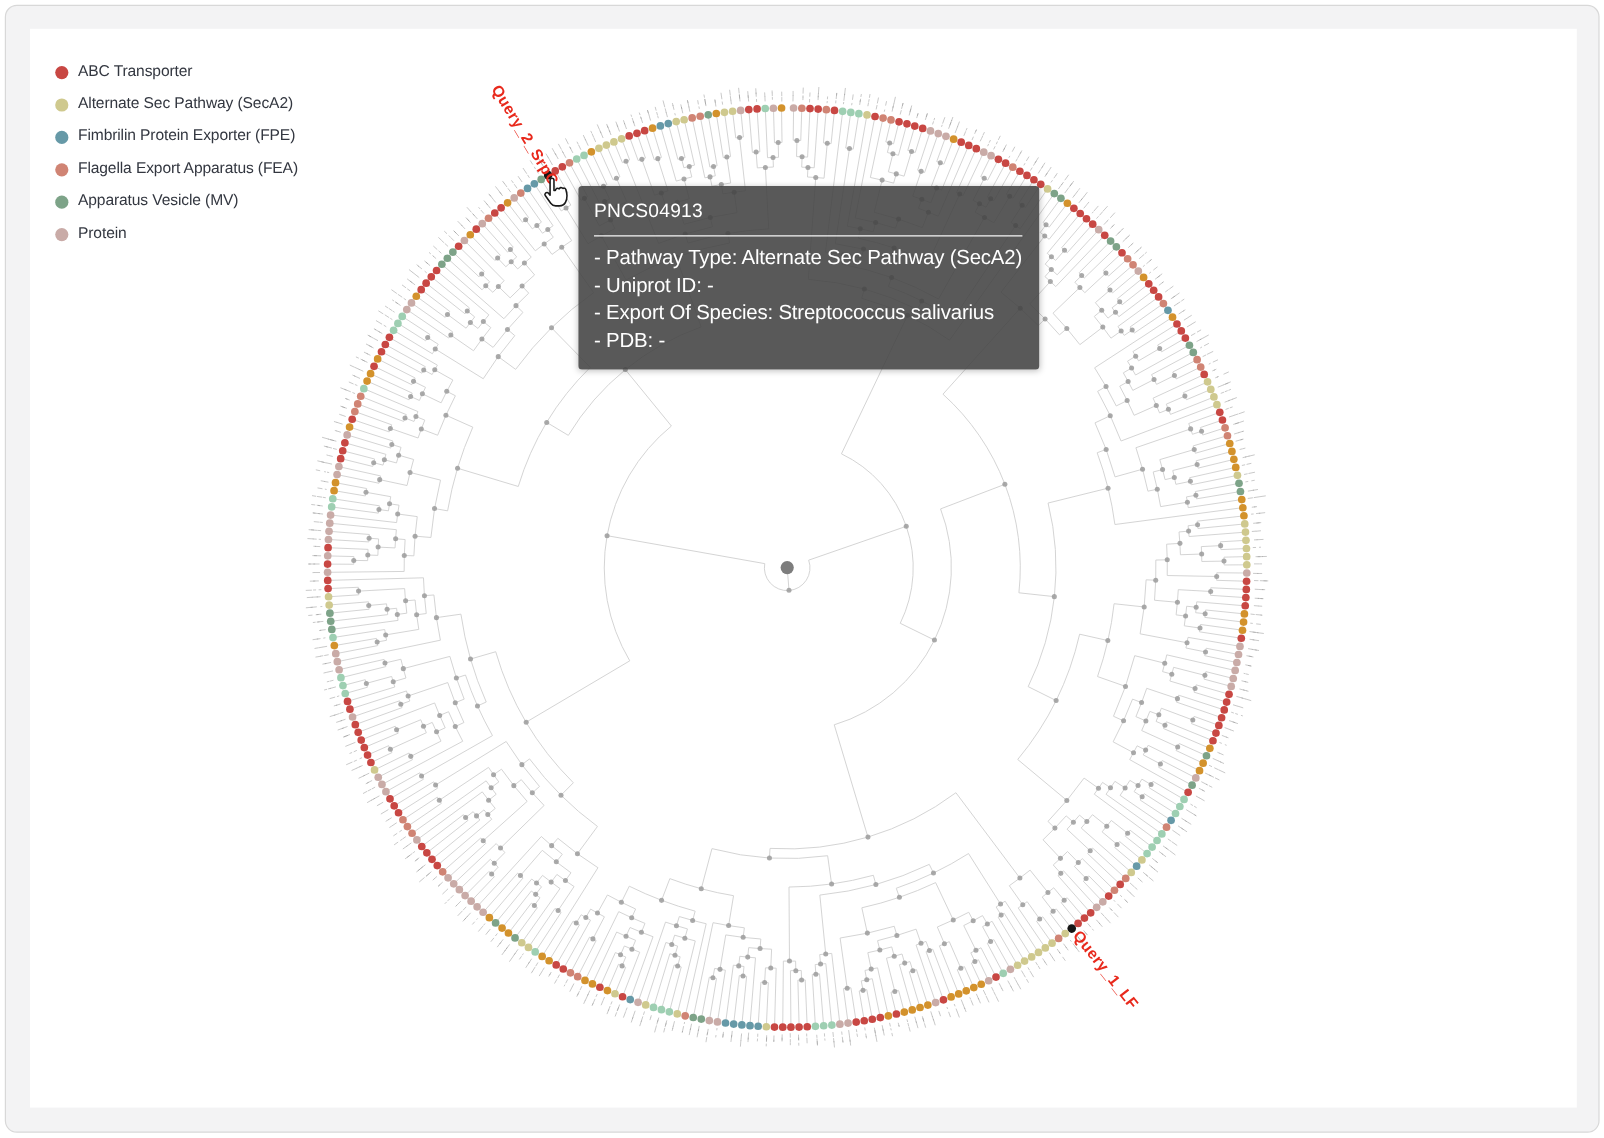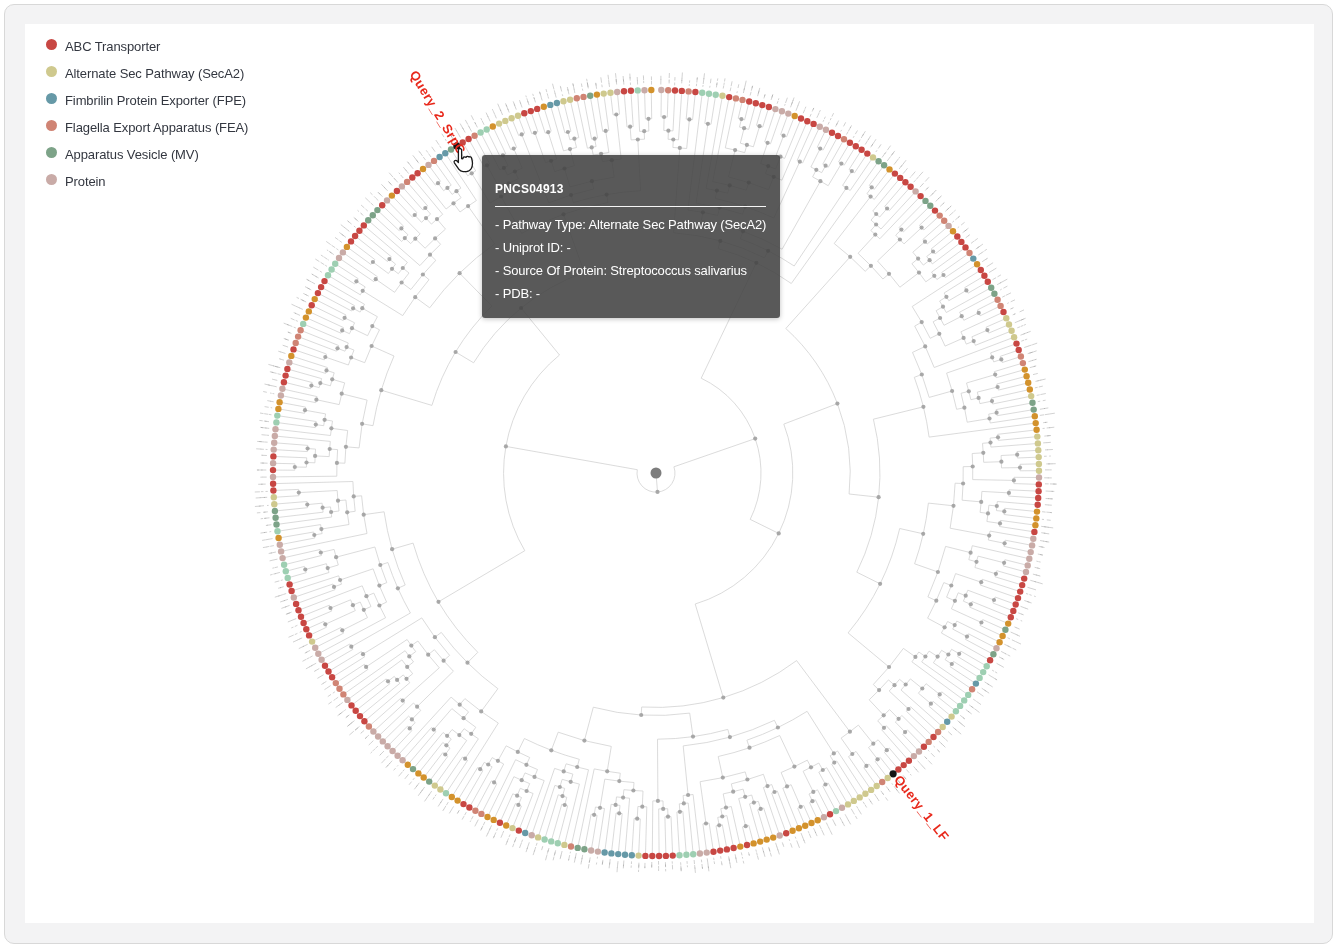--- a/index.html
+++ b/index.html
@@ -1,27 +1,27 @@
 <!DOCTYPE html>
 <html><head>
 <meta charset="utf-8">
 <style>
   *{margin:0;padding:0;box-sizing:border-box}
   html,body{width:1337px;height:948px;background:#ffffff;font-family:"Liberation Sans",sans-serif;position:relative;overflow:hidden}
   .frame{position:absolute;left:4px;top:4px;right:4px;bottom:4px;background:#f3f3f4;border:1px solid #d8d8d8;border-radius:10px;z-index:0}
   .panel{position:absolute;left:25px;top:24px;width:1289px;height:899px;background:#ffffff;z-index:1}
   #tree{position:absolute;left:0;top:0;z-index:2}
   .legend{position:absolute;left:46px;top:39px;z-index:5}
-  .legend-row{display:flex;align-items:flex-start;height:27px}
+  .legend-row{display:flex;align-items:flex-end;height:27px}
   .legend-dot{width:11px;height:11px;border-radius:50%;margin-right:8px;flex:0 0 auto}
   .legend-label{font-size:13px;color:#333740;letter-spacing:-0.1px;white-space:nowrap}
   .tooltip{position:absolute;z-index:10;background:rgba(66,66,66,0.88);color:#ffffff;border-radius:3px;padding:11px 14px 13px 13px;box-shadow:0 1px 5px rgba(0,0,0,0.25);width:-moz-fit-content;width:fit-content}
-  .tooltip-title{font-size:12px;font-weight:700;margin:16px 0 10px 0;letter-spacing:0.2px}
+  .tooltip-title{font-size:16px;font-weight:400;margin:2px 0 10px 0;letter-spacing:0.2px}
   .tooltip-divider{border:none;border-top:1px solid rgba(255,255,255,0.95);margin:0 0 6px 0}
-  .tooltip-row{font-size:13px;line-height:23px;white-space:nowrap;letter-spacing:-0.15px}
+  .tooltip-row{font-size:17px;line-height:23px;white-space:nowrap;letter-spacing:-0.15px}
   .cursor{position:absolute;left:450px;top:146px;z-index:11;width:28px;height:32px}
   .query-label{font-size:13px;font-weight:600;letter-spacing:0.4px}
 </style>
 </head>
 <body>
 
 <div class="frame"></div>
 <div class="panel"></div>
 
 <svg id="tree" width="1337" height="948">
@@ -771,21 +771,21 @@
       <span class="legend-label">Protein</span>
     </div>
   </div>
 
 <div class="tooltip" id="tooltip" style="left: 482px; top: 155px; min-width: 253px;">
   <div class="tooltip-title">PNCS04913</div>
   <hr class="tooltip-divider">
   <div id="tooltip-rows">
       <div class="tooltip-row">- Pathway Type: Alternate Sec Pathway (SecA2)</div>
       <div class="tooltip-row">- Uniprot ID: -</div>
-      <div class="tooltip-row">- Source Of Protein: Streptococcus salivarius</div>
+      <div class="tooltip-row">- Export Of Species: Streptococcus salivarius</div>
       <div class="tooltip-row">- PDB: -</div>
     </div>
 </div>
 
 <div class="cursor">
   <svg viewBox="0 0 32 36" width="28" height="32">
     <path d="M11.2 2.6c1.1-.2 2.1.7 2.1 1.8v9.8l1.3.1.4-1c.4-.9 1.4-1.3 2.3-1l1 .4.3-.4c.5-.8 1.6-1 2.4-.5l.8.5.5-.2c1-.3 2 .3 2.3 1.3.5 1.7 1.1 4.1 1.1 5.9 0 2.3-.4 4.6-1.5 6.4-1.2 2-3 3.2-5.6 3.2h-3.7c-1.9 0-3.6-.9-4.7-2.4l-5.2-7.4c-.5-.8-.4-1.8.3-2.4.8-.7 2.1-.6 2.8.2l1.5 1.8V4.6c0-1 .7-1.9 1.6-2z" fill="#ffffff" stroke="#1a1a1a" stroke-width="1.5" stroke-linejoin="round"></path>
   </svg>
 </div>
 

